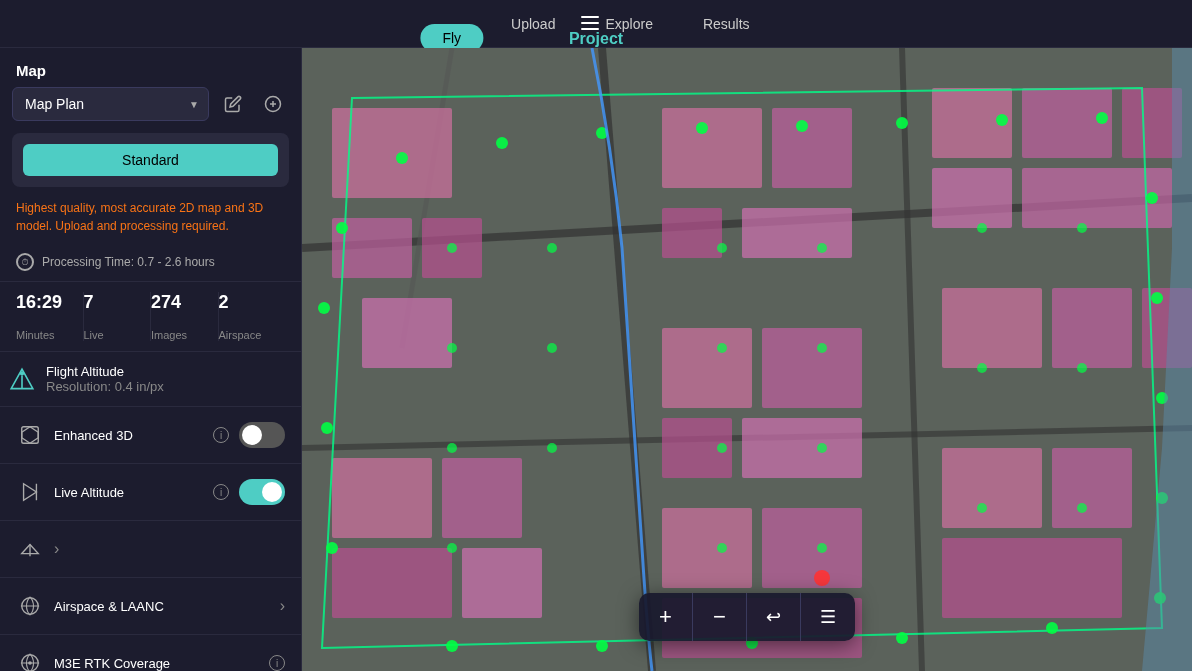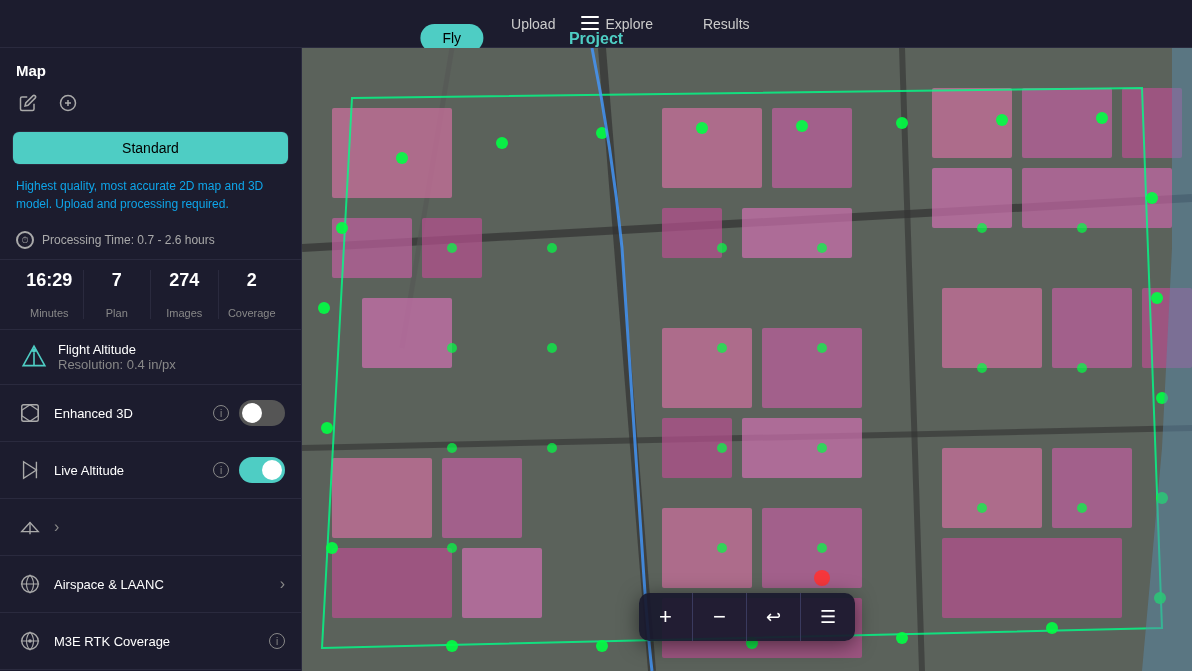--- a/index.html
+++ b/index.html
@@ -74,21 +74,21 @@
       border-radius: 4px;
       font-size: 18px;
     }
 
     
     .toggle-group {
       display: flex;
       margin: 0 12px 12px;
       background: #2a2a3e;
       border-radius: 8px;
-      padding: 1px;
+      padding: 11px;
     }
     .toggle-option {
       flex: 1;
       padding: 8px;
       text-align: center;
       font-size: 14px;
       font-weight: 500;
       border-radius: 6px;
       cursor: pointer;
       border: none;
@@ -96,21 +96,21 @@
       color: #aaa;
     }
     .toggle-option.active {
       background: #4ecdc4;
       color: #000;
     }
 
     .description {
       padding: 0 16px 12px;
       font-size: 12px;
-      color: #0ea5e9;
+      color: #f97316;
       line-height: 1.5;
     }
 
     .processing-row {
       display: flex;
       align-items: center;
       padding: 6px 16px 10px;
       gap: 8px;
       font-size: 12px;
       color: #aaa;
@@ -122,41 +122,41 @@
 
     .stats-row {
       display: flex;
       padding: 10px 16px;
       border-top: 1px solid #2a2a3e;
       border-bottom: 1px solid #2a2a3e;
       gap: 0;
     }
     .stat-item {
       flex: 1;
-      text-align: center;
+      text-align: left;
     }
     .stat-item + .stat-item {
       border-left: 1px solid #2a2a3e;
     }
     .stat-value {
       font-size: 18px;
       font-weight: 700;
       color: #fff;
     }
     .stat-label {
       font-size: 11px;
       color: #888;
       margin-top: 16px;
     }
 
     
     .altitude-row {
       display: flex;
-      align-items: center;
-      padding: 12px 20px;
+      align-items: flex-end;
+      padding: 12px 8px;
       border-bottom: 1px solid #2a2a3e;
       gap: 10px;
     }
     .altitude-info { flex: 1; }
     .altitude-title { font-size: 13px; font-weight: 500; color: #fff; }
     .altitude-sub { font-size: 13px; color: #888; }
 
     
     .setting-row {
       display: flex;
@@ -229,20 +229,28 @@
   </nav>
 </header>
 
 <div class="main" style="display:flex;flex:1;overflow:hidden;">
 
   <div class="sidebar">
 
     <div class="sidebar-header">Map</div>
 
     <div class="map-plan-row">
+      <div class="map-plan-select-wrapper">
+        <select style="width:100%;background:#2a2a3e;border:1px solid #3a3a5e;color:#fff;border-radius:6px;padding:8px 12px;font-size:14px;appearance:none;cursor:pointer;">
+          <option>Map Plan</option>
+          <option>Orbit</option>
+          <option>Corridor</option>
+          <option>Inspection</option>
+        </select>
+      </div>
       <button class="icon-btn">
         <svg width="18" height="18" viewBox="0 0 24 24" fill="none" stroke="#aaa" stroke-width="2">
             <path d="M11 4H4a2 2 0 0 0-2 2v14a2 2 0 0 0 2 2h14a2 2 0 0 0 2-2v-7"></path>
             <path d="M18.5 2.5a2.121 2.121 0 0 1 3 3L12 15l-4 1 1-4 9.5-9.5z"></path>
           </svg>
       </button>
       <button class="icon-btn">
         <svg width="18" height="18" viewBox="0 0 24 24" fill="none" stroke="#aaa" stroke-width="2">
             <circle cx="12" cy="12" r="10"></circle>
             <line x1="12" y1="8" x2="12" y2="16"></line>
@@ -262,29 +270,29 @@
       <span>Processing Time: 0.7 - 2.6 hours</span>
     </div>
 
     <div class="stats-row">
       <div class="stat-item">
         <div class="stat-value">16:29</div>
         <div class="stat-label">Minutes</div>
       </div>
       <div class="stat-item">
         <div class="stat-value">7</div>
-        <div class="stat-label">Plan</div>
+        <div class="stat-label">Live</div>
       </div>
       <div class="stat-item">
         <div class="stat-value">274</div>
         <div class="stat-label">Images</div>
       </div>
       <div class="stat-item">
         <div class="stat-value">2</div>
-        <div class="stat-label">Coverage</div>
+        <div class="stat-label">Airspace</div>
       </div>
     </div>
 
     <div class="altitude-row" style="cursor:pointer;">
       <div style="width:28px;height:28px;display:flex;align-items:center;justify-content:center;flex-shrink:0;">
         <svg width="26" height="26" viewBox="0 0 24 24" fill="none">
           <polygon points="12,2 22,20 2,20" fill="none" stroke="#4ecdc4" stroke-width="1.5"></polygon>
           <line x1="12" y1="8" x2="12" y2="20" stroke="#4ecdc4" stroke-width="1.5"></line>
           <circle cx="12" cy="6" r="2" fill="#4ecdc4"></circle>
         </svg>

